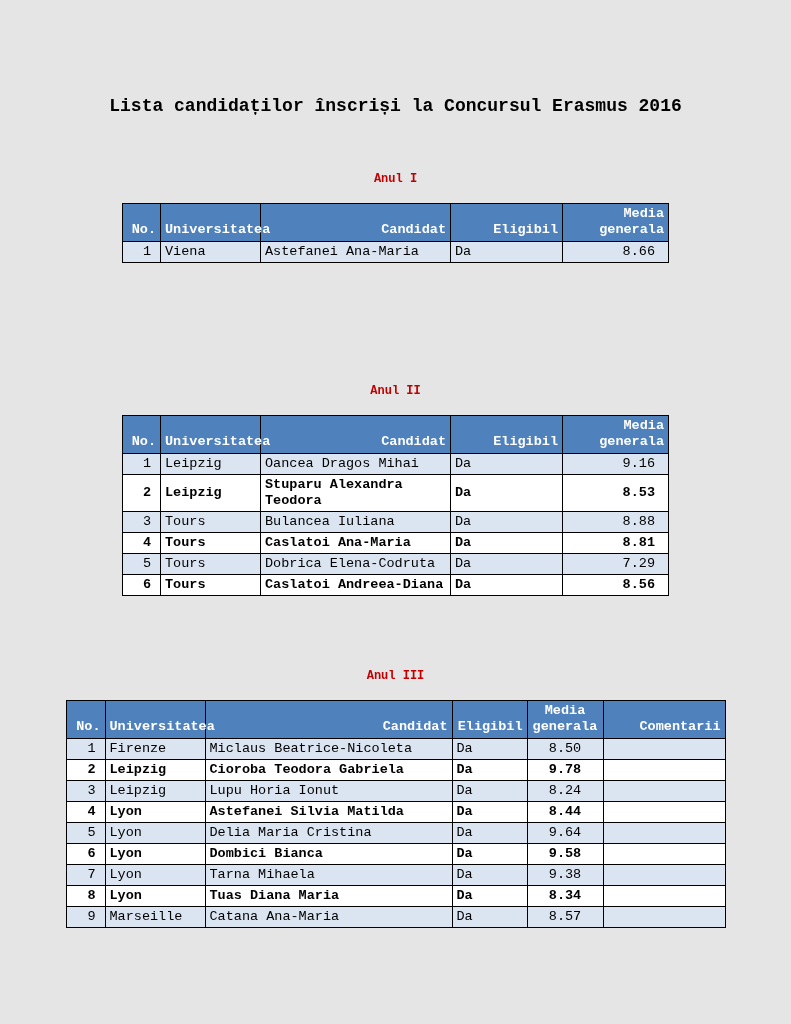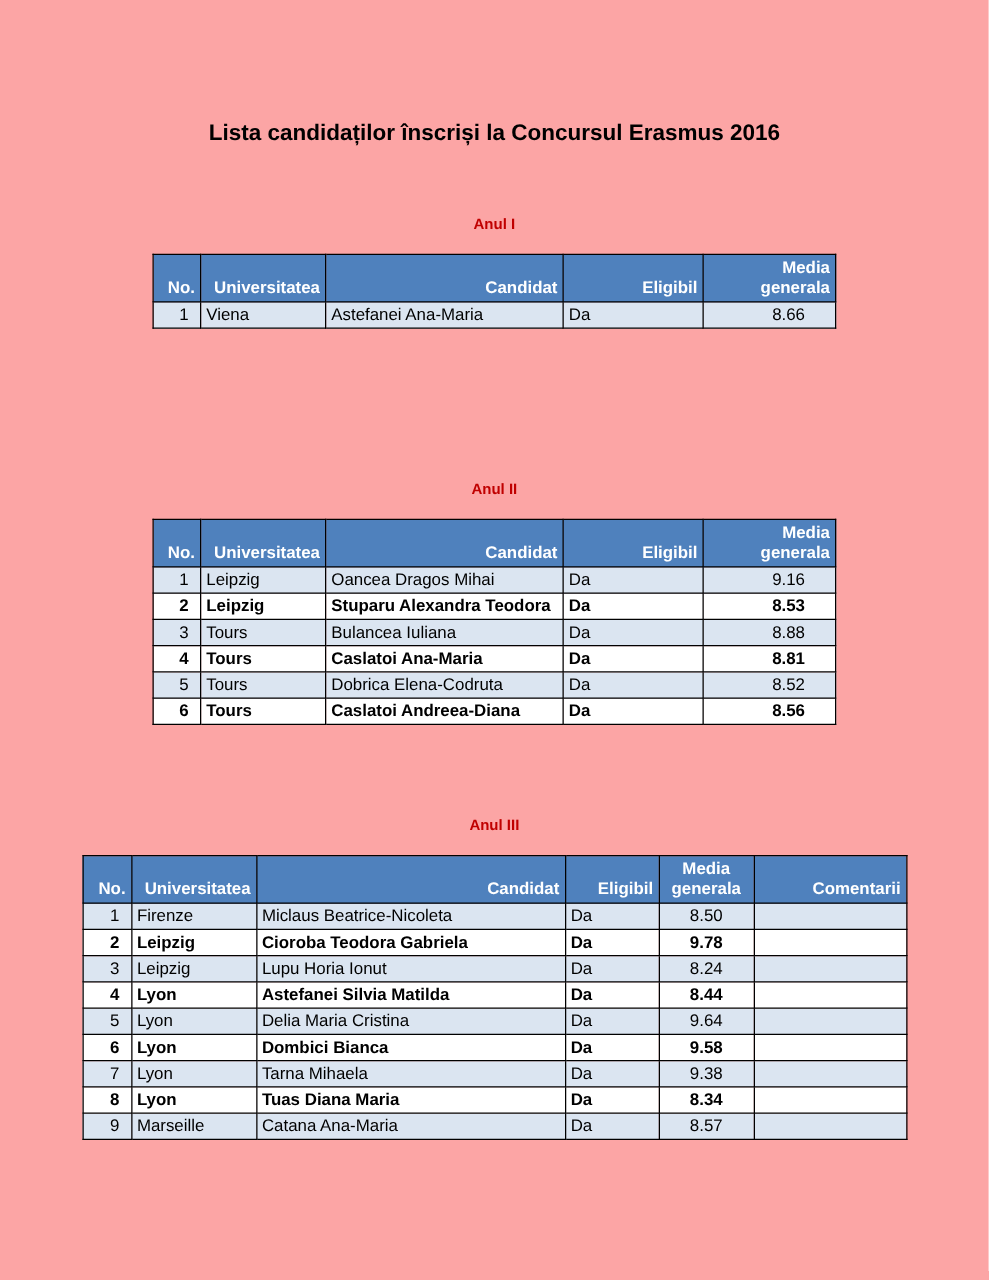--- a/index.html
+++ b/index.html
@@ -7,22 +7,22 @@
     --stripe-bg: #DBE5F1;
     --heading-red: #C00000;
     --border-col: #000000;
   }
   * { box-sizing: border-box; }
   html, body { margin: 0; padding: 0; background: #ffffff; }
   .page {
     width: 791px;
     height: 1024px;
     margin: 0 auto;
-    background: #fca5a5;
-    font-family: Liberation Sans, sans-serif;
+    background: #e5e5e5;
+    font-family: Liberation Mono, monospace;
     color: #000;
     overflow: hidden;
     position: relative;
   }
   .doc-title {
     margin: 0;
     padding-top: 95px;
     text-align: center;
     font-size: 18px;
     line-height: 22px;
@@ -66,21 +66,21 @@
     height: 21px;
     line-height: 16px;
     vertical-align: middle;
     background: #ffffff;
   }
   .cand-table tbody tr:nth-child(odd) td { background: var(--stripe-bg); }
   .cand-table tbody tr:nth-child(even) td { font-weight: bold; }
 
   
   .t12 td.col-0 { text-align: right; padding-right: 9px; }
-  .t12 td.col-4 { text-align: right; padding-right: 24px; }
+  .t12 td.col-4 { text-align: right; padding-right: 13px; }
   
   .t3 td.col-0 { text-align: right; padding-right: 9px; }
   .t3 th.col-4, .t3 td.col-4 { text-align: center; }
 </style>
 </head>
 <body>
 
 <div class="page">
 
   <h1 class="doc-title">Lista candidaților înscriși la Concursul Erasmus 2016</h1>
@@ -161,21 +161,21 @@
           <td class="col-1">Tours</td>
           <td class="col-2">Caslatoi Ana-Maria</td>
           <td class="col-3">Da</td>
           <td class="col-4">8.81</td>
         </tr>
         <tr>
           <td class="col-0">5</td>
           <td class="col-1">Tours</td>
           <td class="col-2">Dobrica Elena-Codruta</td>
           <td class="col-3">Da</td>
-          <td class="col-4">8.52</td>
+          <td class="col-4">7.29</td>
         </tr>
         <tr>
           <td class="col-0">6</td>
           <td class="col-1">Tours</td>
           <td class="col-2">Caslatoi Andreea-Diana</td>
           <td class="col-3">Da</td>
           <td class="col-4">8.56</td>
         </tr>
       </tbody>
   </table>

